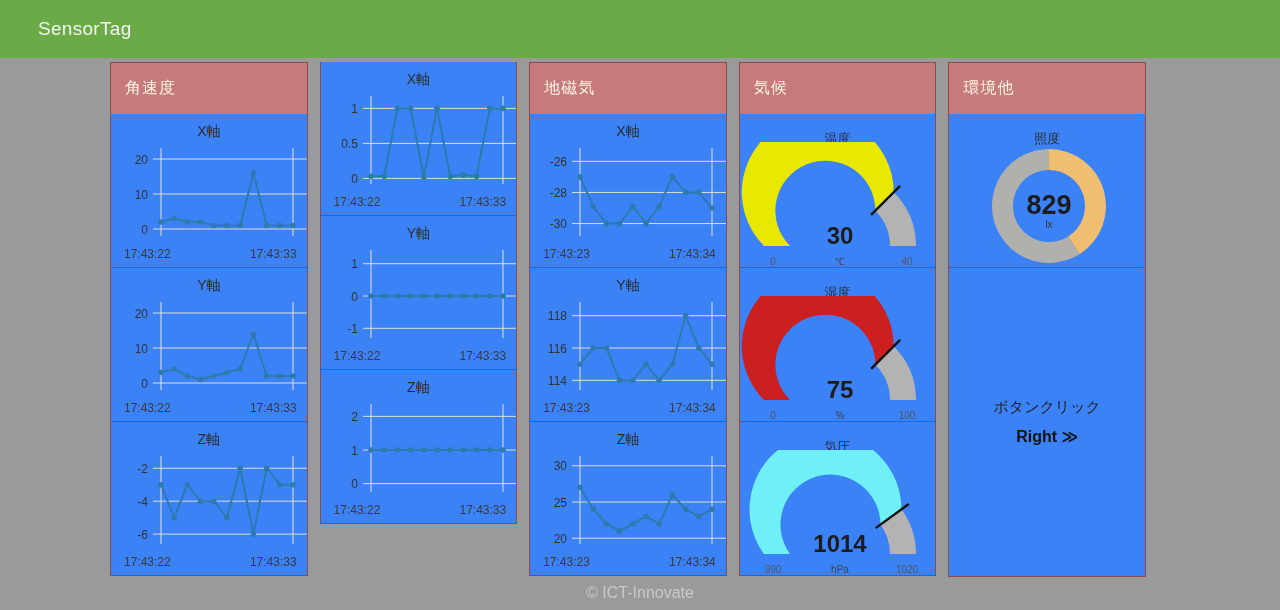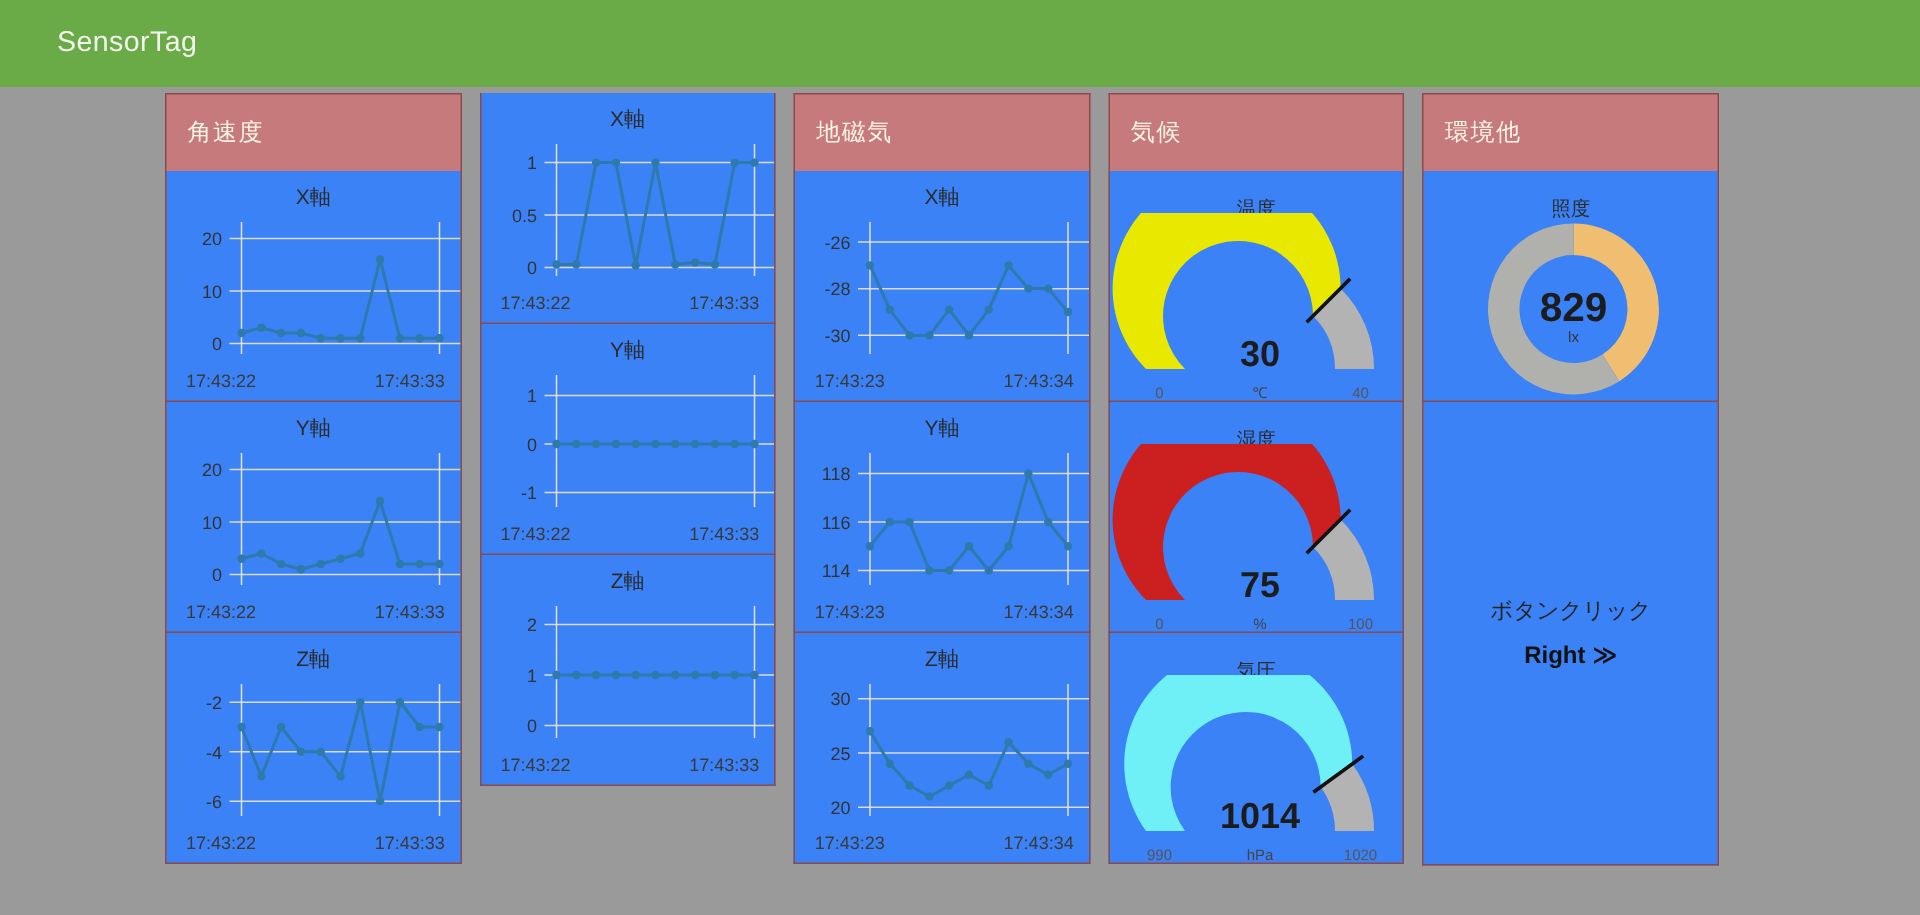--- a/index.html
+++ b/index.html
@@ -433,13 +433,14 @@
         </div>
         <div class="cell tall">
           <div class="btnpanel">
             <div class="lbl1">ボタンクリック</div>
             <div class="lbl2">Right ≫</div>
           </div>
         </div>
       </div>
     </div>
 
+  <div class="footer">© ICT-Innovate</div>
 </div>
 
 </body></html>

